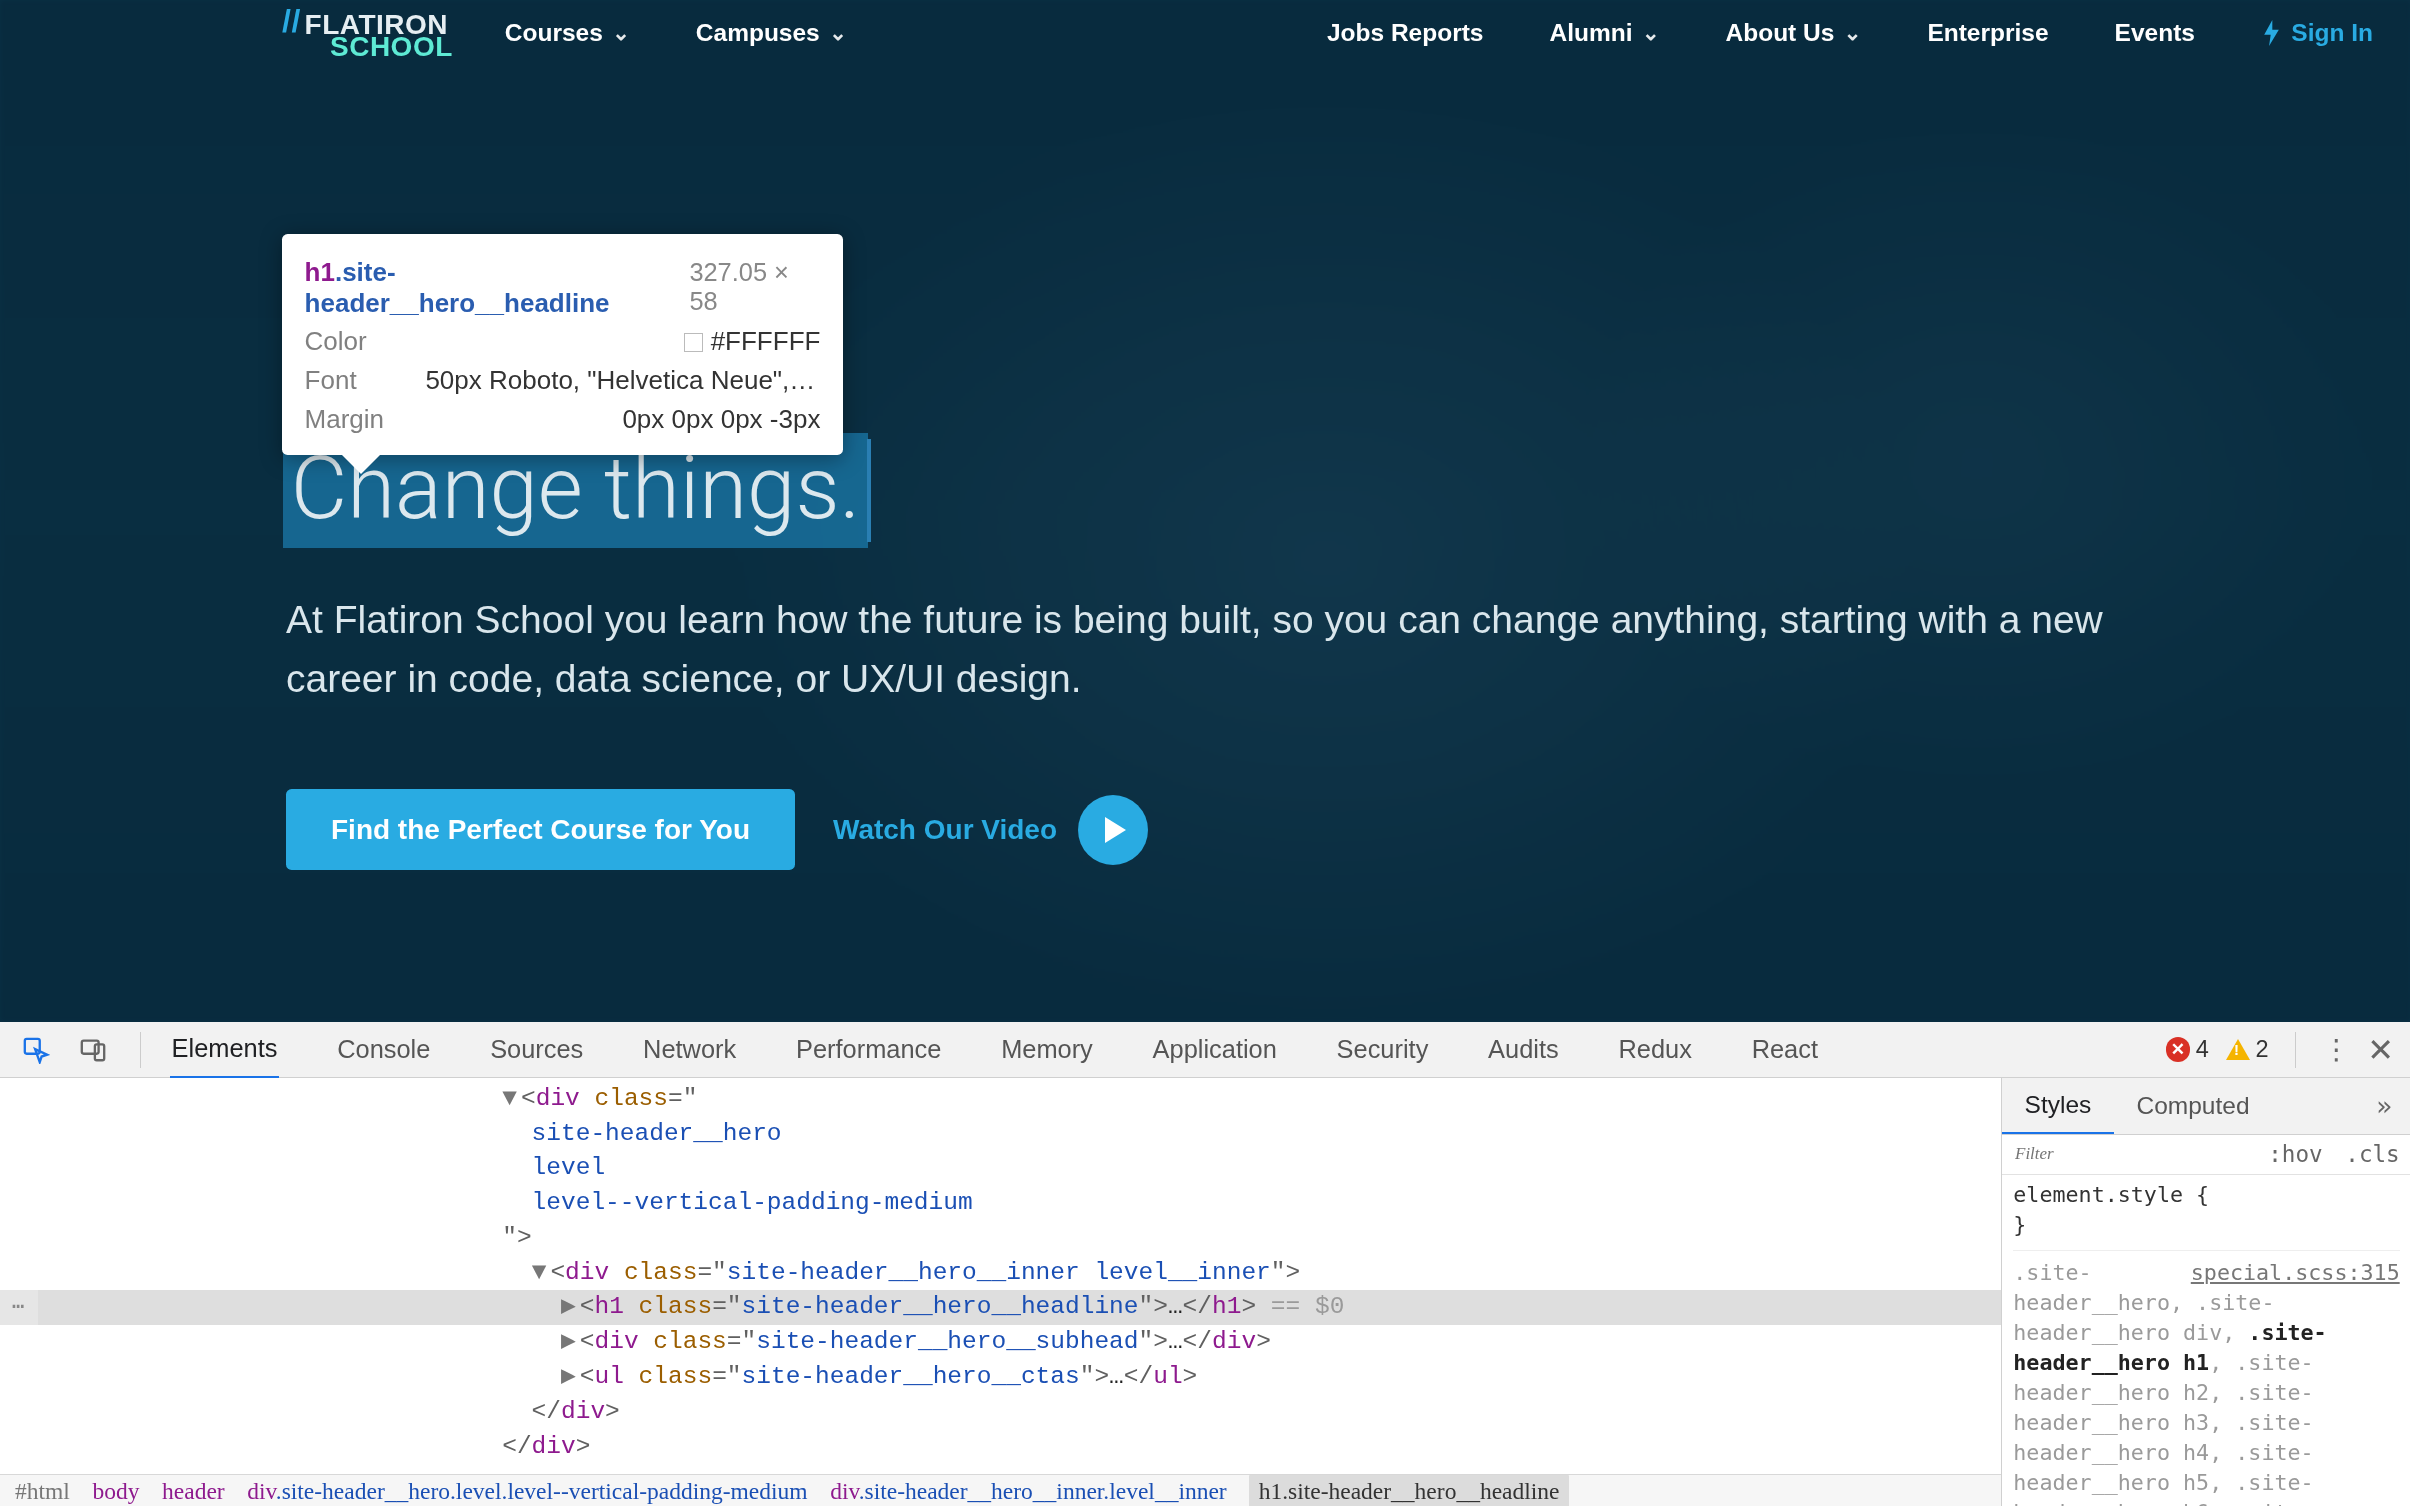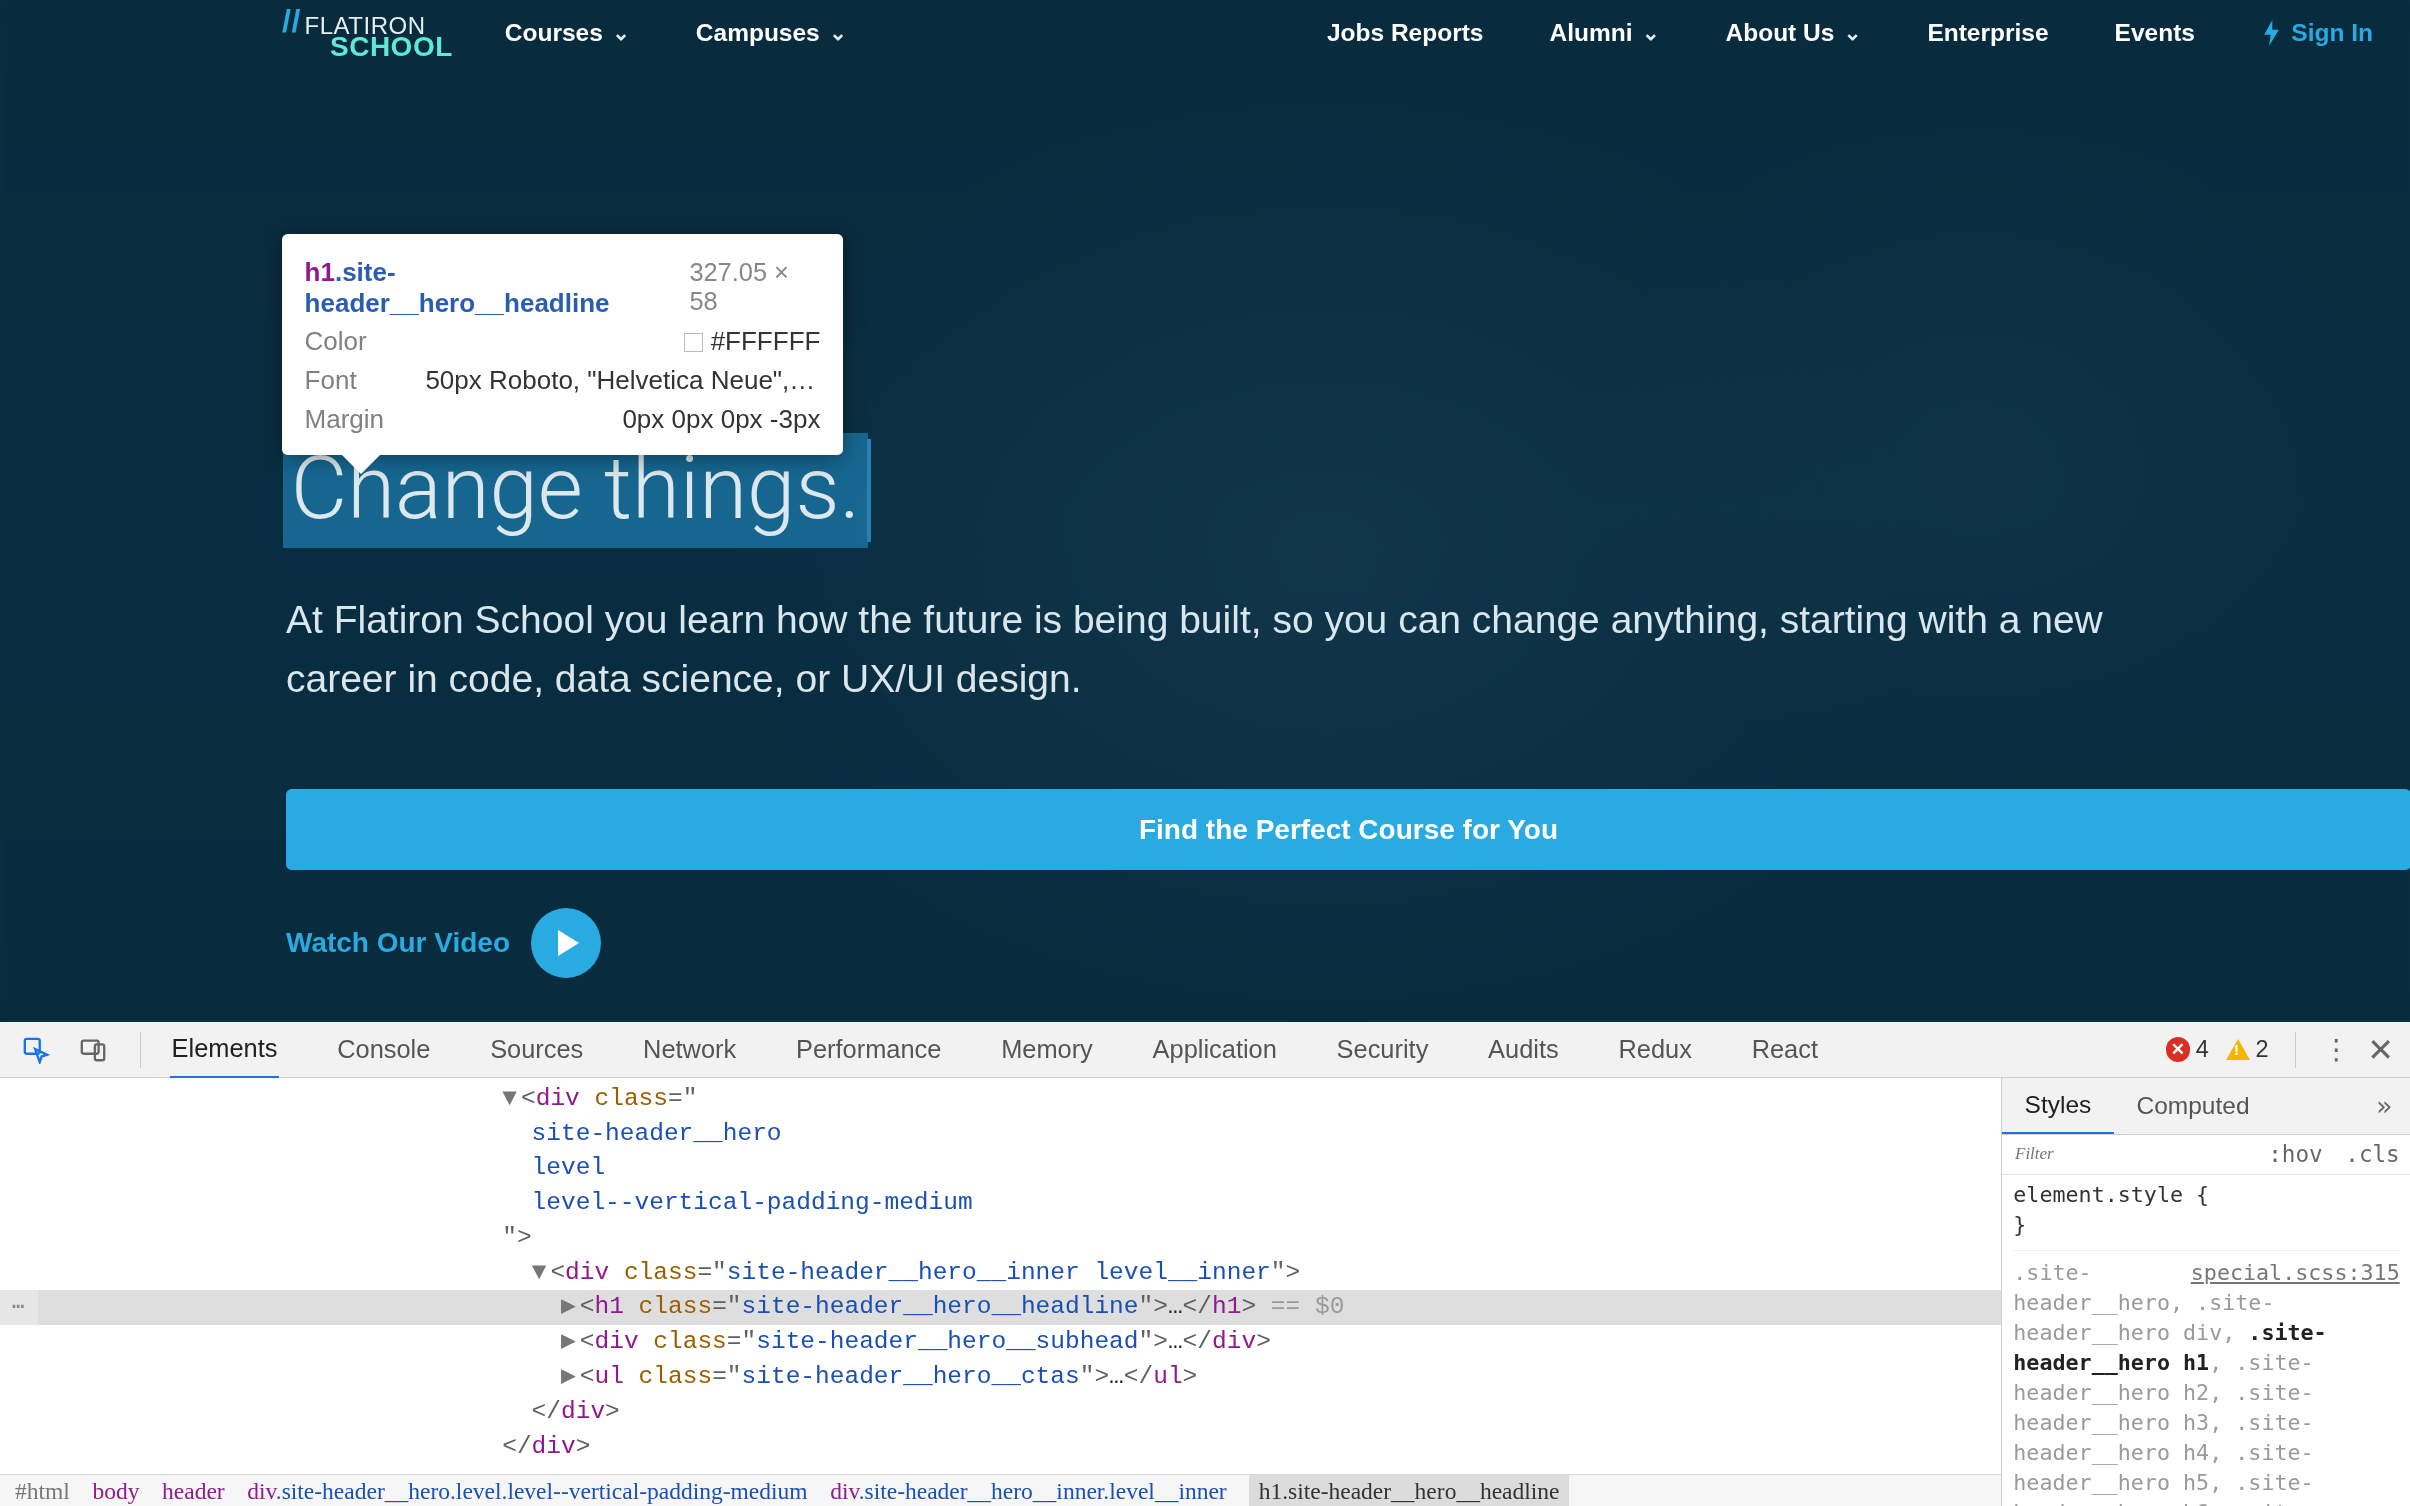--- a/index.html
+++ b/index.html
@@ -20,21 +20,21 @@
   
   .site-nav {
     position: relative; z-index: 3;
     display: flex; align-items: center;
     padding: 9.4px 38px 0 282px;
     height: 56px;
     color: #fff; font-size: 24.5px; font-weight: 700;
   }
   .logo { margin-right: 52px; line-height: 0.9; letter-spacing: 0.5px; }
   .logo .slashes { color: #29abe2; font-size: 32px; font-weight: 800; vertical-align: 2.8px; }
-  .logo .line1 { color: #e6eef2; font-size: 24px; font-weight: 400; margin-left:3.8px; }
+  .logo .line1 { color: #e6eef2; font-size: 28px; font-weight: 700; margin-left:3.8px; }
   .logo .line2 { display:block; color:#5eead4; font-size:28px; font-weight:800; margin-left:48px; margin-top:-3.8px;}
   .nav-left, .nav-right { display: flex; gap: 66px; align-items: center; }
   .nav-right { margin-left: auto; }
   .nav-item { display:flex; align-items:center; gap:9.4px; cursor:pointer; white-space:nowrap; }
   .chev { font-size: 21px; opacity:.9; }
   .signin { color:#29abe2; display:flex; align-items:center; gap:9.4px;}
   .bolt { width:21px; height:26px; }
   .bolt path { fill:#29abe2; }
 
   
@@ -52,21 +52,21 @@
   .hero-headline::after{
     content:""; position:absolute; right:-2.8px; top:5%; width:3.8px; height:90%;
     background:#2a7fb3;
   }
   .hero-subhead {
     margin-top: 43px;
     max-width: 1855px;
     font-size: 39px; font-weight: 300; line-height: 1.5;
     color: #d9e6ec;
   }
-  .hero-ctas { margin-top: 81px; display:flex; gap:38px;flex-direction:column; }
+  .hero-ctas { margin-top: 81px; display:flex; align-items:center; gap:38px; }
   .btn-primary {
     background:#29abe2; color:#fff; font-weight:700; font-size:28px;
     padding: 24.5px 45px; border-radius:5.6px; border:none; cursor:pointer;
   }
   .watch { color:#29abe2; font-weight:700; font-size:28px; display:flex; align-items:center; gap:21px; cursor:pointer;}
   .play-circle { width:70px; height:70px; border-radius:50%; background:#29abe2; display:flex; align-items:center; justify-content:center;}
   .play-triangle { width:0; height:0; border-left:21px solid #fff; border-top:13px solid transparent; border-bottom:13px solid transparent; margin-left:5.6px;}
 
   
   .inspect-tip {

